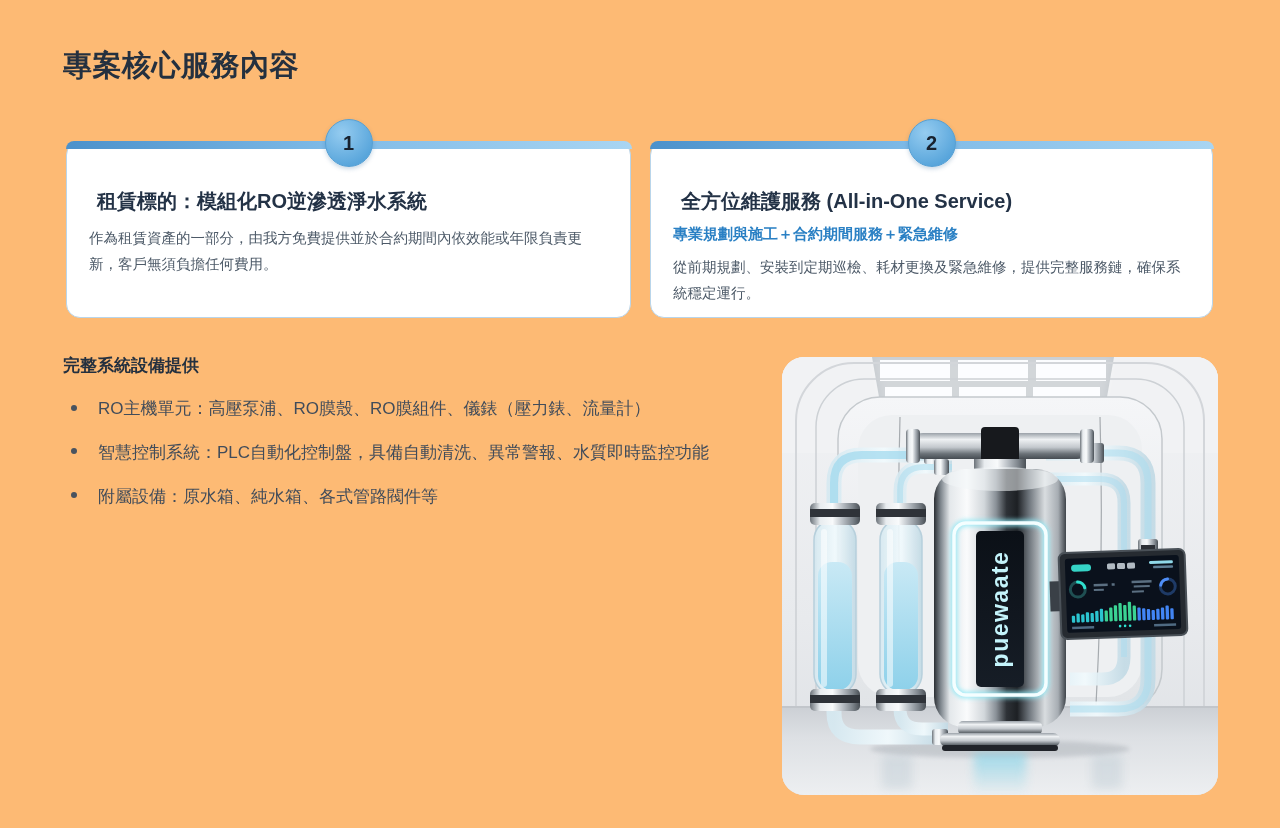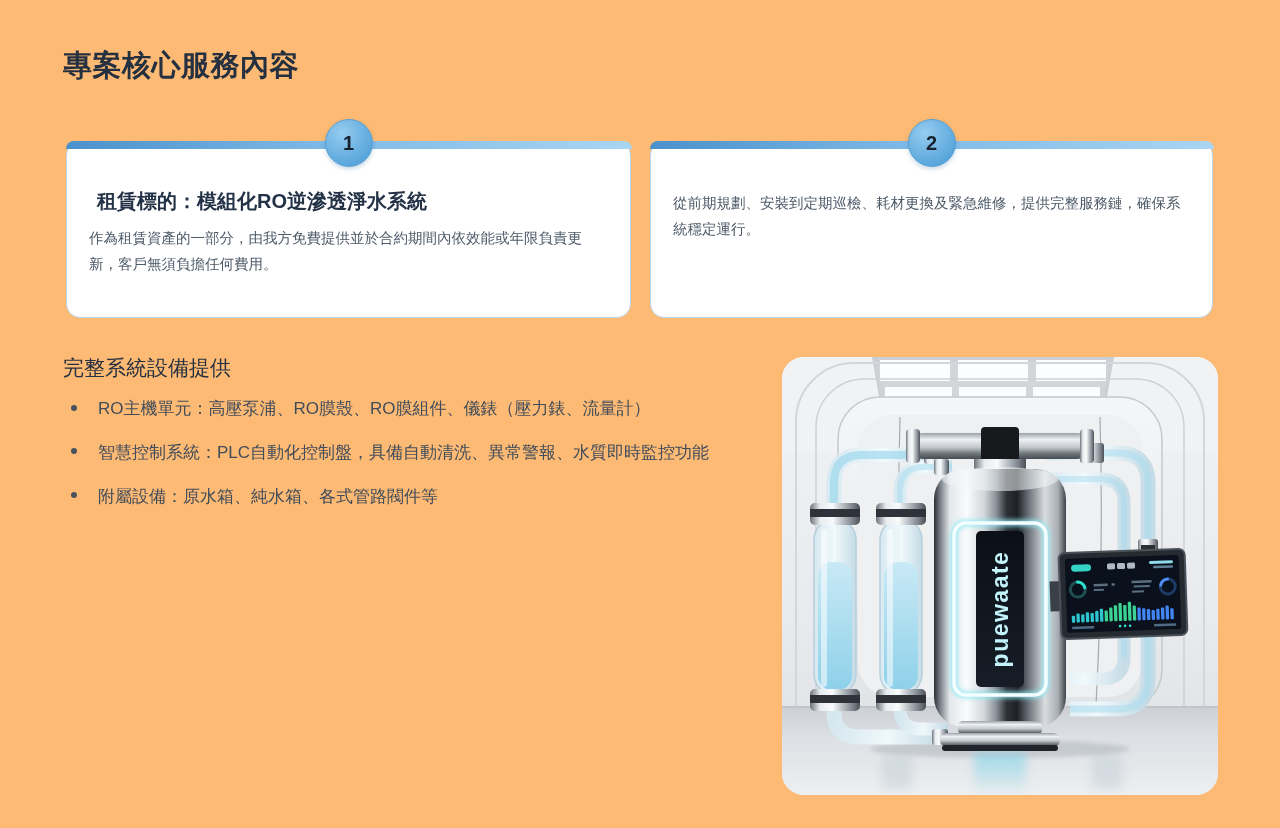--- a/index.html
+++ b/index.html
@@ -20,21 +20,21 @@
   .badge{position:absolute;top:-23px;left:50%;transform:translateX(-50%);width:46px;height:46px;
          border-radius:50%;background:radial-gradient(circle at 35% 28%,#95ccf0,#58a5db 75%);
          border:1px solid #57a0d4;display:flex;align-items:center;justify-content:center;
          font-size:20px;font-weight:700;color:#18222f;box-shadow:0 2px 4px rgba(40,100,150,.25);}
   .card-content{padding:38px 24px 0 22px;}
   .card-title{margin:8px;font-size:20px;font-weight:700;color:#233246;}
   .card-subtitle{margin-top:10px;font-size:15px;font-weight:700;color:#2a80c4;}
   .card-body{margin:11px 0 0;font-size:14.5px;line-height:1.78;color:#4d5a68;}
 
   
-  .section-title{position:absolute;left:63px;top:354px;margin:0;font-size:21px;font-weight:400;color:#24303f;text-align:right;}
+  .section-title{position:absolute;left:63px;top:354px;margin:0;font-size:17px;font-weight:700;color:#24303f;text-align:right;}
   .equip-list{position:absolute;left:63px;top:394px;width:700px;margin:0;padding:0;list-style:none;}
   .equip-list li{position:relative;padding-left:35px;margin-bottom:13px;font-size:17px;
                  line-height:1.82;color:#414c5a;}
   .equip-list .dot{position:absolute;left:8px;top:.62em;width:6px;height:6px;border-radius:50%;
                    background:#49535f;}
 
   
   .photo{position:absolute;left:782px;top:357px;width:436px;height:438px;border-radius:22px;
          overflow:hidden;background:#e8eaed;}
   .photo svg{display:block;}
@@ -56,20 +56,22 @@
       <p class="card-body">作為租賃資產的一部分，由我方免費提供並於合約期間內依效能或年限負責更新，客戶無須負擔任何費用。</p>
     </div>
   </section>
 
   <section class="card card-2">
     <div class="card-topbar"></div>
     <div class="badge">
       <span>2</span>
     </div>
     <div class="card-content">
+      <h2 class="card-title">全方位維護服務 (All-in-One Service)</h2>
+      <div class="card-subtitle">專業規劃與施工＋合約期間服務＋緊急維修</div>
       <p class="card-body">從前期規劃、安裝到定期巡檢、耗材更換及緊急維修，提供完整服務鏈，確保系統穩定運行。</p>
     </div>
   </section>
 
   <h2 class="section-title">完整系統設備提供</h2>
 
   <ul class="equip-list">
     <li><span class="dot"></span><span>RO主機單元：高壓泵浦、RO膜殼、RO膜組件、儀錶（壓力錶、流量計）</span></li>
     <li><span class="dot"></span><span>智慧控制系統：PLC自動化控制盤，具備自動清洗、異常警報、水質即時監控功能</span></li>
     <li><span class="dot"></span><span>附屬設備：原水箱、純水箱、各式管路閥件等</span></li>

